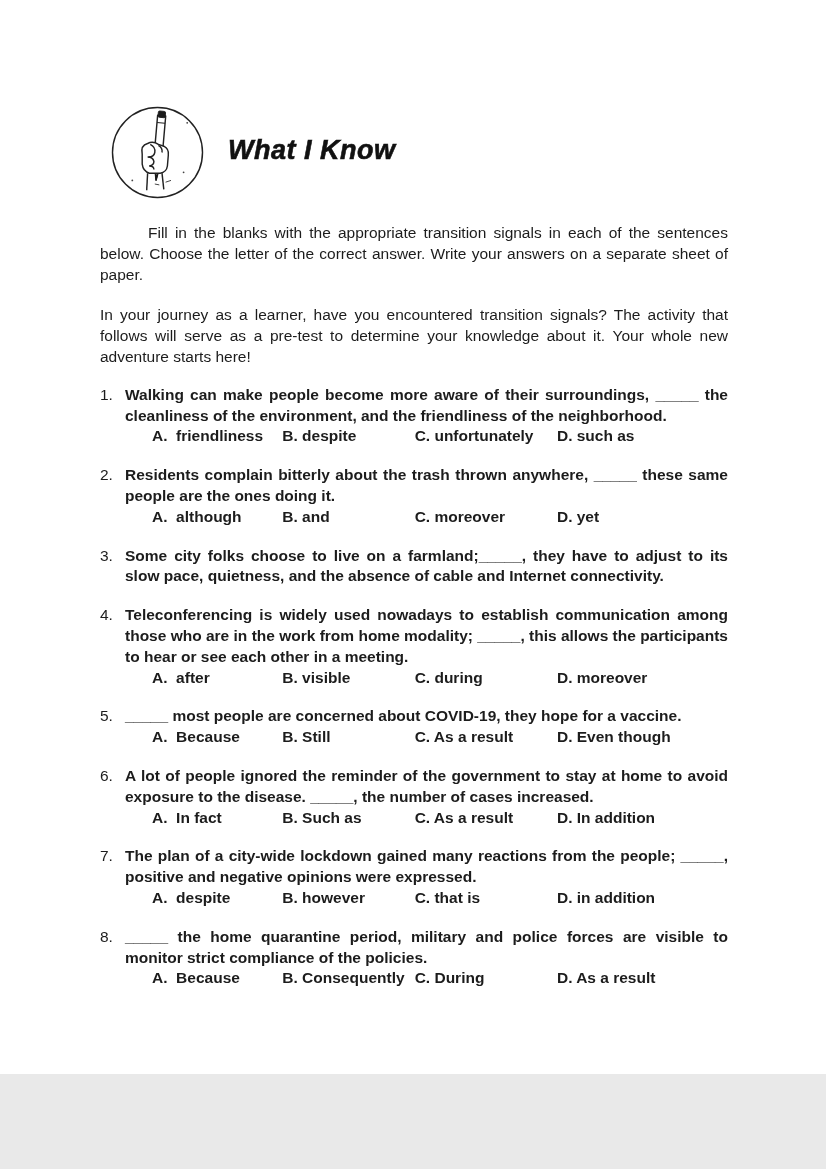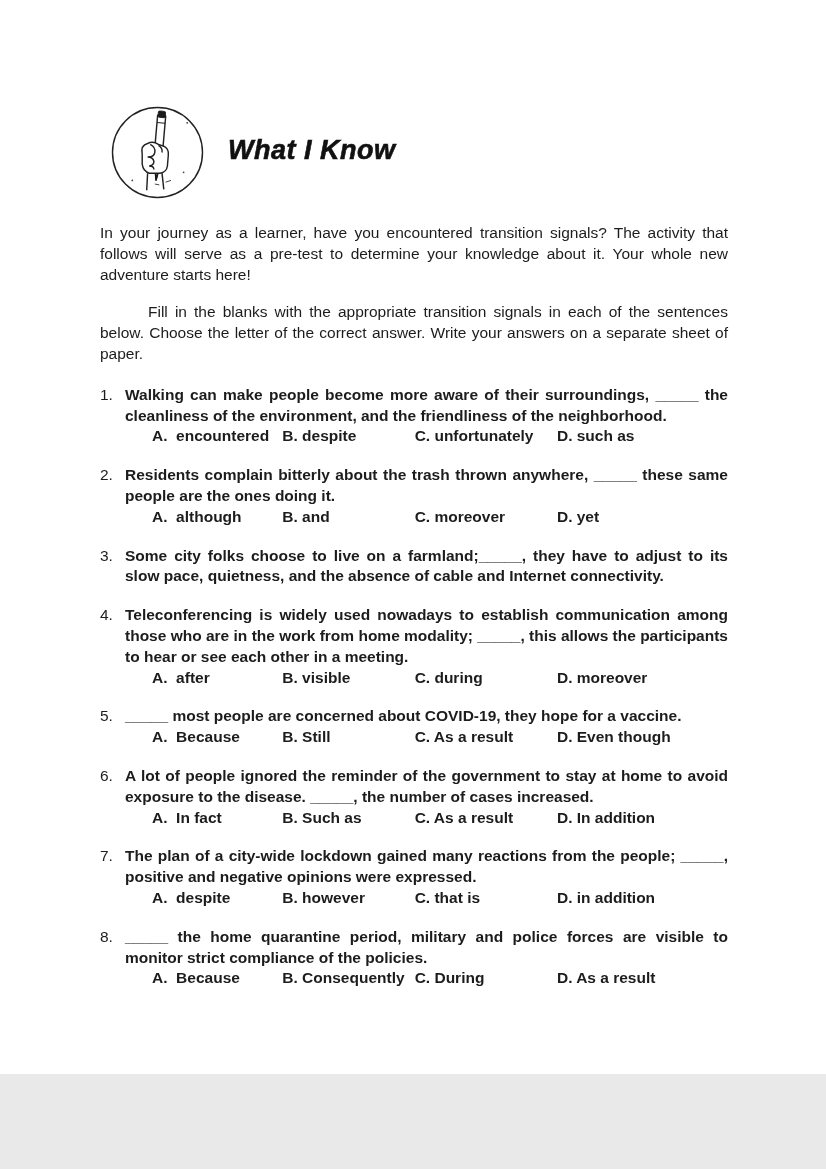--- a/index.html
+++ b/index.html
@@ -128,30 +128,30 @@
     <path class="icon-stroke" d="M44 78 L43 97"></path>
     <path class="icon-stroke" d="M60 78 L62 96"></path>
 
     <line x1="64" y1="88" x2="70" y2="86" stroke="#444" stroke-width="1.1"></line>
     <line x1="52" y1="90" x2="57" y2="91" stroke="#444" stroke-width="1.1"></line>
   </svg>
 
   <h1 class="hdr-title">What I Know</h1>
 
   <div class="content">
+    <p class="para first-indent">Fill in the blanks with the appropriate transition signals in each of the sentences below. Choose the letter of the correct answer. Write your answers on a separate sheet of paper.</p>
     <p class="para">In your journey as a learner, have you encountered transition signals? The activity that follows will serve as a pre-test to determine your knowledge about it. Your whole new adventure starts here!</p>
-    <p class="para first-indent">Fill in the blanks with the appropriate transition signals in each of the sentences below. Choose the letter of the correct answer. Write your answers on a separate sheet of paper.</p>
 
     <div class="questions" id="questions">
   <div class="question">
     <span class="qnum">1.</span>
     <div class="qbody">
       <div class="qtext">Walking can make people become more aware of their surroundings, _____ the cleanliness of the environment, and the friendliness of the neighborhood.</div>
       <div class="opts">
-        <span class="opt">A.  encountered</span>
+        <span class="opt">A.  friendliness</span>
         <span class="opt">B. despite</span>
         <span class="opt">C. unfortunately</span>
         <span class="opt">D. such as</span>
       </div>
     </div>
   </div>
 
   <div class="question">
     <span class="qnum">2.</span>
     <div class="qbody">

